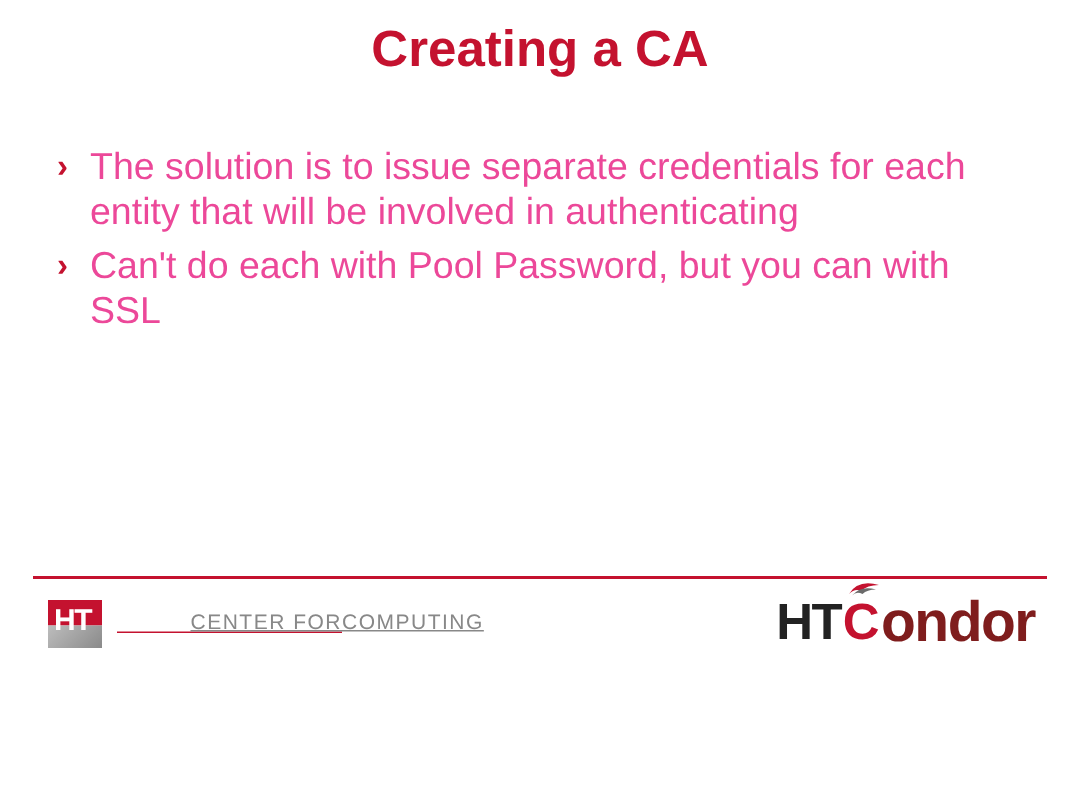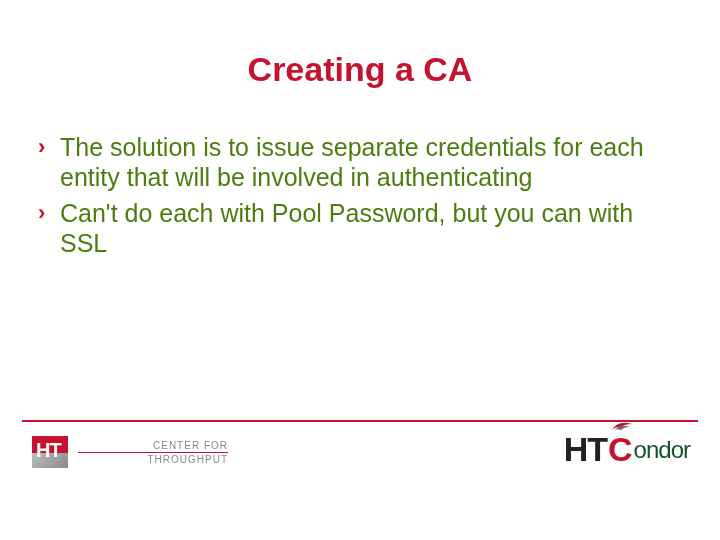--- a/index.html
+++ b/index.html
@@ -10,21 +10,20 @@
     background: #ffffff;
     font-family: Arial, Helvetica, sans-serif;
     overflow: hidden;
     position: relative;
   }
   .slide {
     width: 720px;
     height: 456px;
     position: relative;
     box-sizing: border-box;
-    margin-top: 36px;
   }
   .title {
     position: absolute;
     top: 14px;
     left: 0;
     width: 720px;
     text-align: center;
     font-size: 34px;
     font-weight: bold;
     color: #c4122f;
@@ -45,21 +44,21 @@
     width: 22px;
     font-size: 22px;
     line-height: 30px;
     font-weight: bold;
     color: #c4122f;
   }
   .btext {
     flex: 1 1 auto;
     font-size: 25px;
     line-height: 30px;
-    color: #4d7c0f;
+    color: #ec4899;
   }
   .footer {
     position: absolute;
     left: 0;
     bottom: 0;
     width: 720px;
     height: 76px;
     text-align: right;
   }
   .footer-rule {
@@ -106,25 +105,26 @@
     top: 6px;
     font-size: 20px;
     font-weight: bold;
     color: #fff;
     font-family: "Arial Black", Arial, sans-serif;
     letter-spacing: -1px;
     line-height: 20px;
   }
   .chtc-text {
     display: flex;
-    flex-direction: column;
-    font-size: 10px;
+    flex-direction: row;
+    font-size: 14px;
     letter-spacing: 1px;
     color: #888;
     line-height: 11px;
+    text-decoration: underline;
   }
   .chtc-text .l1 { border-bottom: 1px solid #c4122f; padding-bottom: 1px; margin-bottom: 1px; width: 150px; }
   .chtc-text .emph { color: #c4122f; }
   
   .htcondor {
     position: absolute;
     right: 30px;
     top: 14px;
     display: flex;
     align-items: center;
@@ -144,23 +144,23 @@
     margin: 0 1px;
   }
   .htcondor .wing {
     position: absolute;
     top: -10px;
     left: 2px;
     width: 24px;
     height: 12px;
   }
   .htcondor .ondor {
-    font-size: 24px;
-    font-weight: 400;
-    color: #14532d;
+    font-size: 38px;
+    font-weight: 700;
+    color: #7f1d1d;
     letter-spacing: -1px;
   }
 </style>
 </head>
 <body>
 
 <div class="slide">
 
   <div class="title">Creating a CA</div>
 
@@ -179,21 +179,21 @@
     <div class="footer-rule"></div>
 
     <div class="chtc">
       <div class="chtc-mark">
         <div class="red-block"></div>
         <div class="gray-block"></div>
         <div class="ht">HT</div>
       </div>
       <div class="chtc-text">
         <div class="l1">CENTER FOR</div>
-        <div>THROUGHPUT</div>
+        <div>COMPUTING</div>
       </div>
     </div>
 
     <div class="htcondor">
       <span class="ht2">HT</span>
       <span class="c">
         <svg class="wing" viewBox="0 0 24 12">
           <path d="M2 10 Q8 0 22 4 Q14 4 10 8 Q6 6 2 10 Z" fill="#c4122f"></path>
           <path d="M4 11 Q10 4 20 7 Q14 7 11 10 Q7 8 4 11 Z" fill="#6b6b6b"></path>
         </svg>

